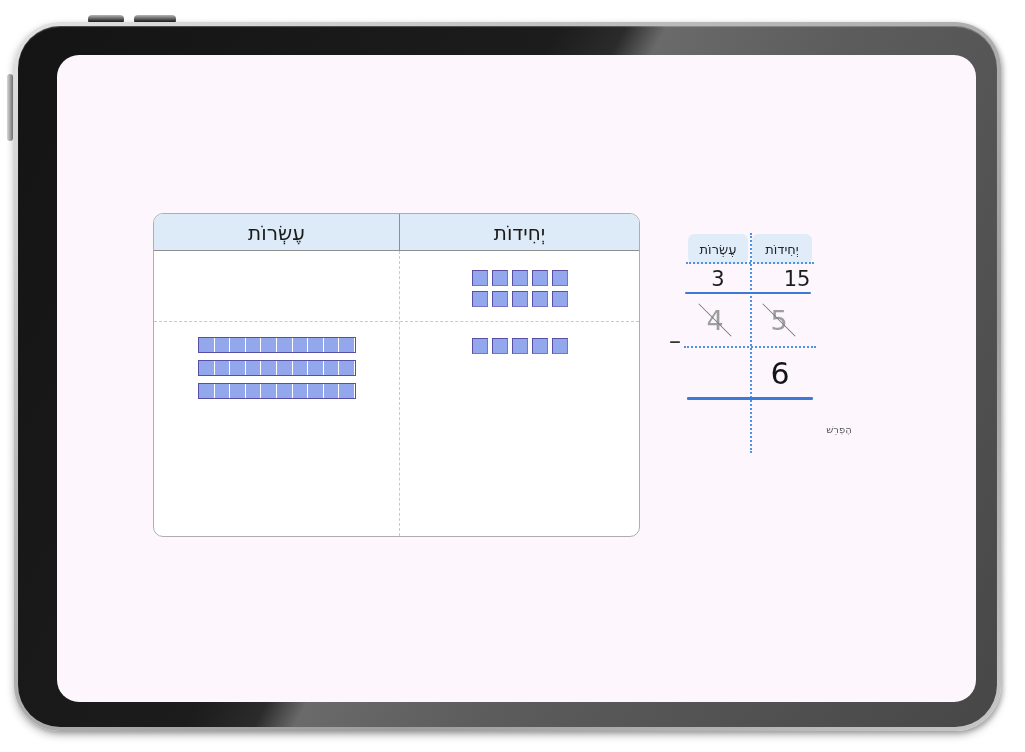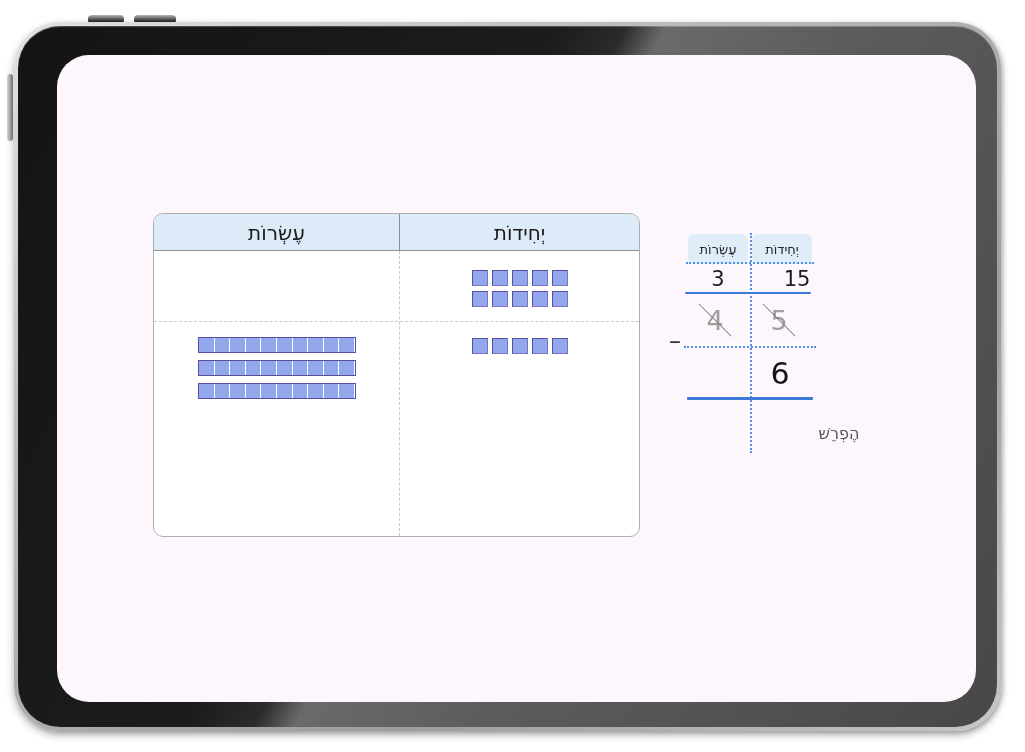--- a/index.html
+++ b/index.html
@@ -11,21 +11,21 @@
     background:linear-gradient(145deg,#e2e2e2 0%,#bdbdbd 30%,#9d9d9d 70%,#c7c7c7 100%);
     box-shadow:0 4px 9px rgba(0,0,0,.28),2px 2px 4px rgba(0,0,0,.18);}
   .tablet-bezel{left:18px;top:26px;width:979px;height:701px;border-radius:42px;
     background:linear-gradient(118deg,#141414 0%,#1c1c1c 40%,#2b2b2b 45%,#6a6a6a 48%,#5c5c5c 62%,#474747 100%);
     box-shadow:inset 0 1px 1px rgba(255,255,255,.25);}
   .btn-top{top:15px;height:9px;border-radius:4px;background:linear-gradient(180deg,#b5b5b5,#2a2a2a 70%);}
   .btn-top.b1{left:88px;width:36px;}
   .btn-top.b2{left:134px;width:42px;}
   .btn-side{left:11px;top:78px;width:6px;height:67px;border-radius:3px;
     background:linear-gradient(90deg,#d8d8d8,#6f6f6f);}
-  .screen{left:57px;top:55px;width:919px;height:647px;border-radius:32px;background:#fdf7fd;overflow:hidden;}
+  .screen{left:57px;top:55px;width:919px;height:647px;border-radius:22px;background:#fdf7fd;overflow:hidden;}
 
   
   .pv-table{left:96px;top:158px;width:487px;height:324px;background:#ffffff;
     border:1px solid #aeaeae;border-radius:10px;box-sizing:border-box;overflow:hidden;}
   .pv-header{left:0;top:0;width:100%;height:37px;background:#ddeaf7;border-bottom:1px solid #8f8f8f;box-sizing:border-box;}
   .pv-head-cell{top:0;height:37px;display:flex;align-items:center;justify-content:center;
     font-size:20px;color:#1b1b1b;}
   .pv-head-tens{left:0;width:245px;}
   .pv-head-units{left:246px;width:239px;}
   .pv-vline-head{left:245px;top:0;width:0;height:37px;border-left:1px solid #8f8f8f;}
@@ -48,21 +48,21 @@
   .regroup{width:60px;height:26px;font-size:21px;top:211px;}
   .blue-line{height:2px;background:#3d7ad8;border-radius:1px;}
   .crossed{width:60px;height:36px;top:247px;font-size:27px;color:#9e9e9e;position:absolute;
     display:flex;align-items:center;justify-content:center;}
   .strike{position:absolute;left:50%;top:50%;width:46px;height:0;border-top:1.6px solid #7a7a7a;
     transform:translate(-50%,-50%) rotate(45deg);}
   .minus{left:607px;top:276px;width:22px;height:20px;font-size:24px;color:#333;
     display:flex;align-items:center;justify-content:center;}
   .dotted-line{left:627px;top:291px;width:132px;height:0;border-top:2px dotted #4f93e0;}
   .result{left:695px;top:300px;width:56px;height:36px;font-size:30px;color:#141414;}
-  .diff-label{left:755px;top:369px;width:54px;text-align:center;font-size:16px;color:#55565e;}
+  .diff-label{left:755px;top:369px;width:54px;text-align:center;font-size:10px;color:#55565e;}
 </style>
 </head>
 <body>
 
 <div class="abs btn-top b1"></div>
 <div class="abs btn-top b2"></div>
 <div class="abs tablet-rim">
   <div class="abs btn-side" style="left:-7px;top:52px;"></div>
 </div>
 <div class="abs tablet-bezel"></div>

